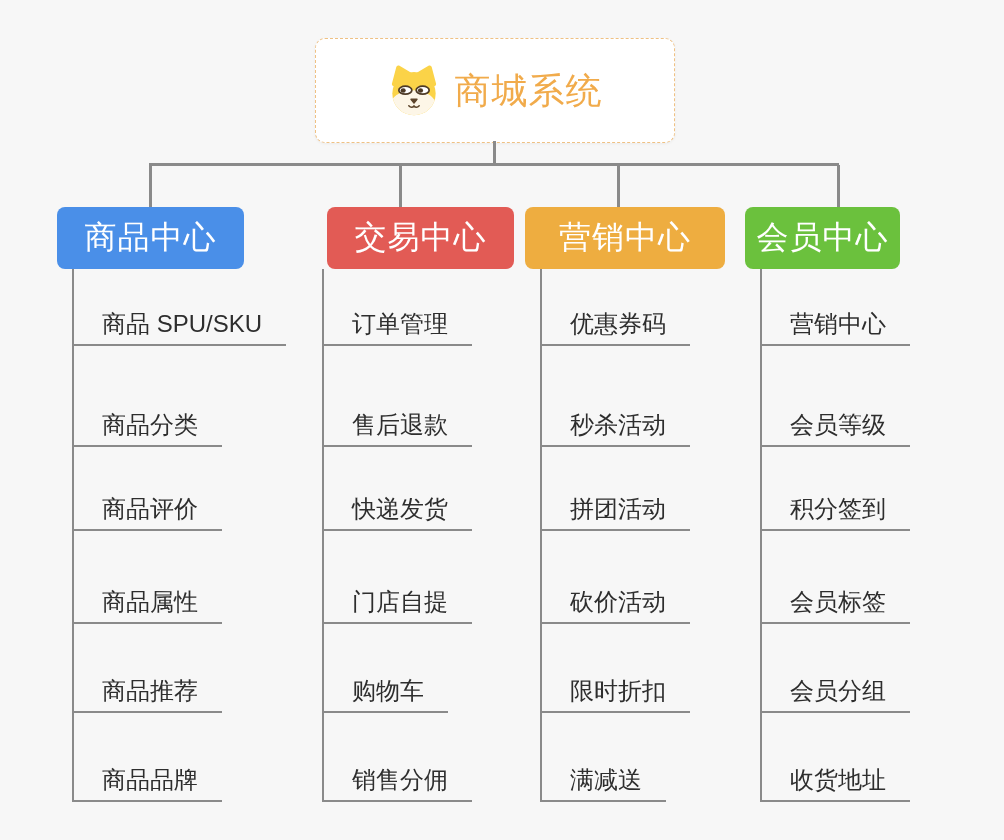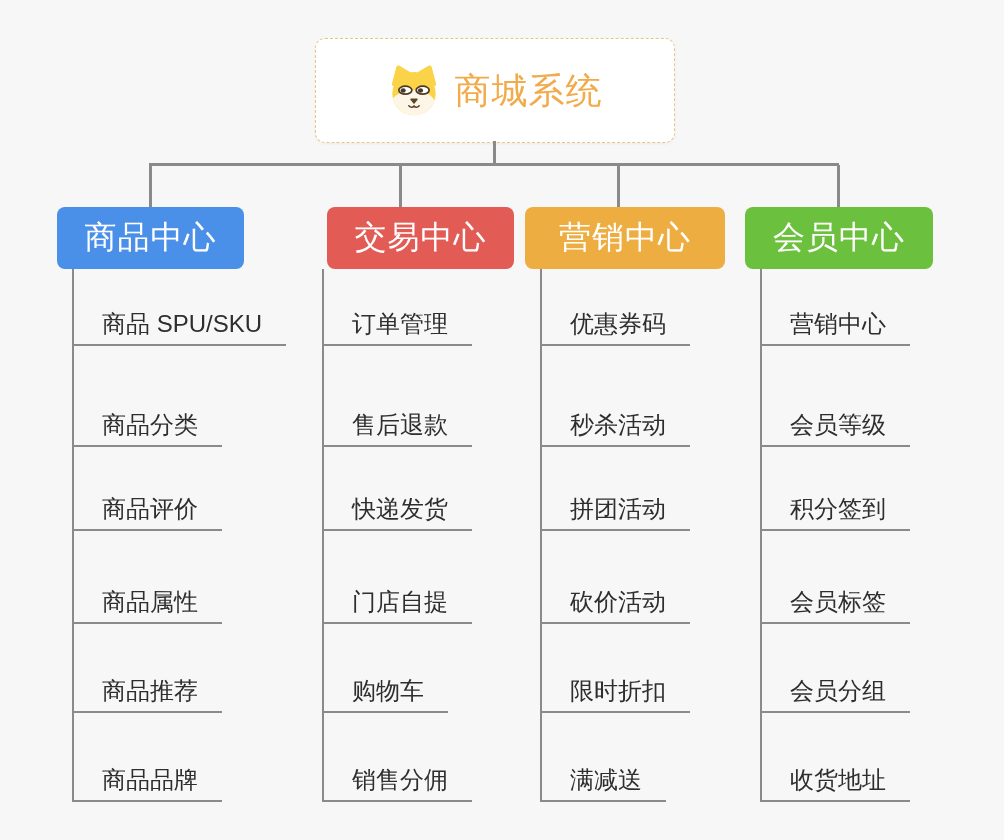--- a/index.html
+++ b/index.html
@@ -28,21 +28,21 @@
 
   
   .branch {
     position:absolute; top:207px; height:62px; border-radius:8px;
     color:#ffffff; font-size:32px; display:flex; align-items:center;
     justify-content:center; letter-spacing:1px; cursor:default;
   }
   .b0 { left:57px;  width:187px; }
   .b1 { left:307px; width:187px; }
   .b2 { left:525px; width:200px; }
-  .b3 { left:745px; width:188px; }
+  .b3 { left:745px; width:155px; }
 
   
   .col { position:absolute; top:269px; width:230px; height:535px; }
   .c0 { left:72px; } .c1 { left:322px; } .c2 { left:540px; } .c3 { left:760px; }
   .trunk { position:absolute; left:0; top:0; width:2px; height:533px; background:#8a8a8a; }
   .item {
     position:absolute; left:0; height:40px; line-height:40px;
     font-size:24px; color:#2e2e2e; white-space:nowrap;
     padding:0 24px 0 30px; border-bottom:2px solid #8a8a8a;
   }

